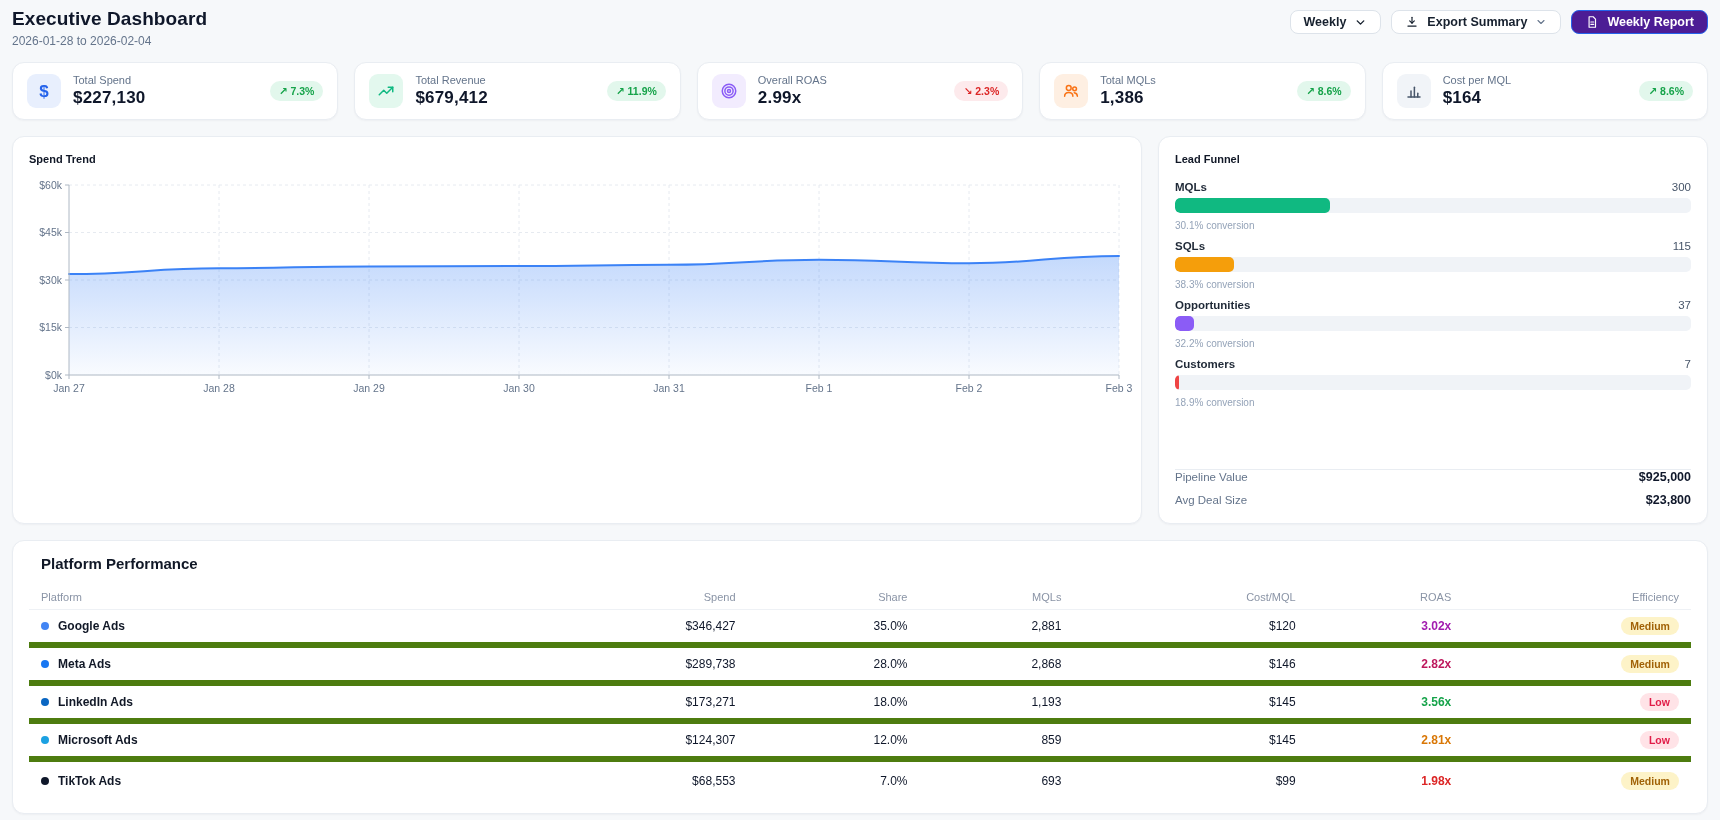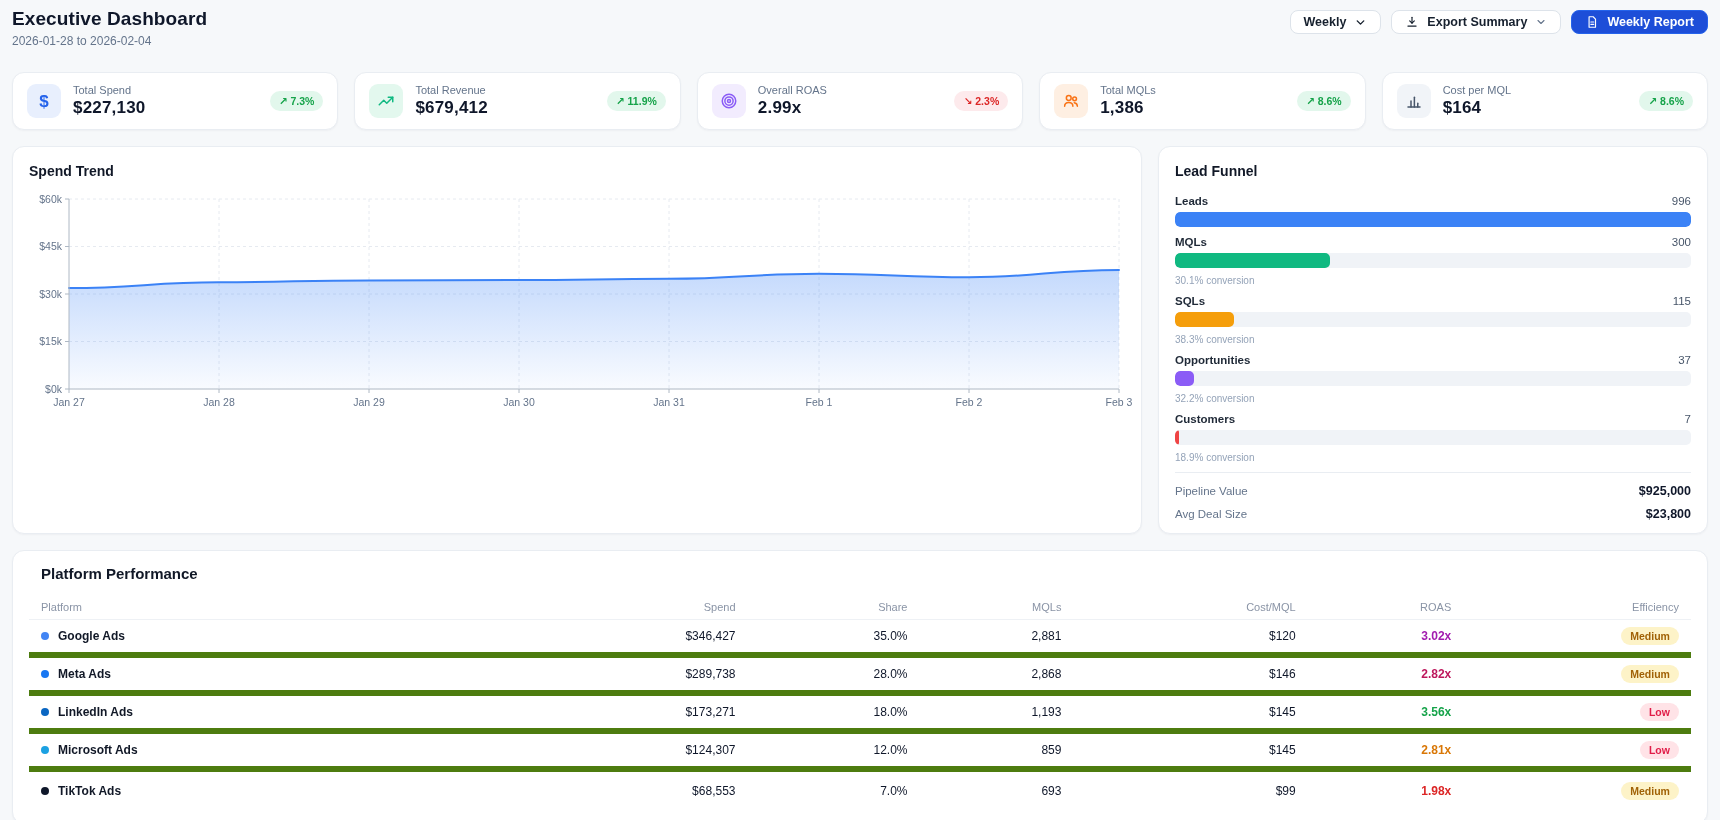--- a/index.html
+++ b/index.html
@@ -4,38 +4,38 @@
 <style>
   * { margin:0; padding:0; box-sizing:border-box; }
   html,body { width:1720px; height:820px; overflow:hidden; }
   body {
     font-family:"Liberation Sans","DejaVu Sans",sans-serif;
     background:#f6f8fa; color:#0f172a;
   }
   .page { padding:8px 12px; }
 
   
-  .hdr { display:flex; justify-content:space-between; align-items:flex-start; margin-bottom:24px; }
+  .hdr { display:flex; justify-content:space-between; align-items:flex-start; margin-bottom:14px; }
   .hdr h1 { font-size:19px; font-weight:700; letter-spacing:.1px; }
   .hdr .sub { font-size:12px; color:#64748b; margin-top:4px; }
   .hdr-actions { display:flex; gap:10px; align-items:center; margin-top:2px; }
   .ctl {
     display:flex; align-items:center; gap:8px; height:24px; padding:0 13px;
     background:#fff; border:1px solid #dde3ea; border-radius:8px;
     font-size:12.5px; font-weight:600; color:#16202e; cursor:pointer; white-space:nowrap;
   }
   .ctl svg { display:block; }
-  .ctl.primary { background:#1d4ed8; border-color:#2563eb; color:#fff; }
+  .ctl.primary { background:#4c1d95; border-color:#2563eb; color:#fff; }
 
   
   .card {
     background:#fff; border:1px solid #e9edf2; border-radius:12px;
     box-shadow:0 1px 2px rgba(15,23,42,.04);
   }
-  .card-title { font-size:14px; font-weight:700; color:#111827; }
+  .card-title { font-size:11px; font-weight:700; color:#111827; }
 
   
   .kpi-row { display:flex; gap:16px; margin-bottom:16px; }
   .kpi-card { flex:1; height:58px; display:flex; align-items:center; gap:12px; padding:0 14px; }
   .kpi-icon { width:34px; height:34px; border-radius:9px; display:flex; align-items:center; justify-content:center; flex:none; }
   .kpi-label { font-size:11px; color:#64748b; }
   .kpi-value { font-size:17px; font-weight:700; margin-top:2px; letter-spacing:.2px; }
   .kpi-badge {
     margin-left:auto; font-size:10.5px; font-weight:700; padding:4px 9px; border-radius:999px;
     display:flex; align-items:center; gap:3px; white-space:nowrap;
@@ -52,21 +52,21 @@
   
   .funnel-card { width:550px; flex:none; padding:16px 16px; display:flex; flex-direction:column; }
   .funnel-card .card-title { margin-bottom:16px; }
   .stage-head { display:flex; justify-content:space-between; align-items:baseline; margin-bottom:5px; }
   .stage-label { font-size:11.5px; font-weight:600; color:#1f2937; }
   .stage-value { font-size:11.5px; color:#475569; }
   .stage-track { height:15px; background:#f0f3f7; border-radius:5px; overflow:hidden; }
   .stage-fill { height:100%; border-radius:5px; min-width:4px; }
   .stage-conv { font-size:10px; color:#94a3b8; margin-top:7px; }
   .stage { margin-bottom:9px; }
-  .funnel-stats { margin-top:auto; border-top:1px solid #e9edf2; padding-top:11px; display:flex; flex-direction:column; gap:9px; }
+  .funnel-stats { margin-top:auto; border-top:1px solid #e9edf2; display:flex; flex-direction:column; gap:9px; }
   .fstat { display:flex; justify-content:space-between; align-items:center; }
   .fstat .lbl { font-size:11.5px; color:#64748b; }
   .fstat .val { font-size:12.5px; font-weight:700; color:#0f172a; }
 
   
   .table-card { padding:14px 16px 10px; height:274px; }
   .table-card .card-title { font-size:15px; margin-bottom:12px; padding-left:12px; }
   .t-row { display:grid; grid-template-columns:25.4% 17% 10.5% 9.4% 14.3% 9.5% 13.9%; align-items:center; padding:0 12px; }
   .t-head { height:26px; border-bottom:1px solid #eef1f5; }
   .t-head .t-cell { font-size:11px; color:#8a94a6; font-weight:400; }
@@ -268,30 +268,20 @@
             <line x1="940" y1="200" x2="940" y2="204" stroke="#aeb8c4" stroke-width="1"></line>
             <text x="940" y="217" text-anchor="middle" font-size="10.5" fill="#64748b">Feb 2</text>
             <line x1="1090" y1="200" x2="1090" y2="204" stroke="#aeb8c4" stroke-width="1"></line>
             <text x="1090" y="217" text-anchor="middle" font-size="10.5" fill="#64748b">Feb 3</text>
           </svg>
         </div>
     </div>
     <div class="card funnel-card">
       <div class="card-title">Lead Funnel</div>
       <div id="funnel-items">
-  <div class="stage">
-    <div class="stage-head">
-      <span class="stage-label">Leads</span>
-      <span class="stage-value">996</span>
-    </div>
-    <div class="stage-track">
-      <div class="stage-fill" style="width: 100%; background: rgb(59, 130, 246);"></div>
-    </div>
-
-  </div>
 
   <div class="stage">
     <div class="stage-head">
       <span class="stage-label">MQLs</span>
       <span class="stage-value">300</span>
     </div>
     <div class="stage-track">
       <div class="stage-fill" style="width: 30.1%; background: rgb(16, 185, 129);"></div>
     </div>
     <div class="stage-conv">30.1% conversion</div>

